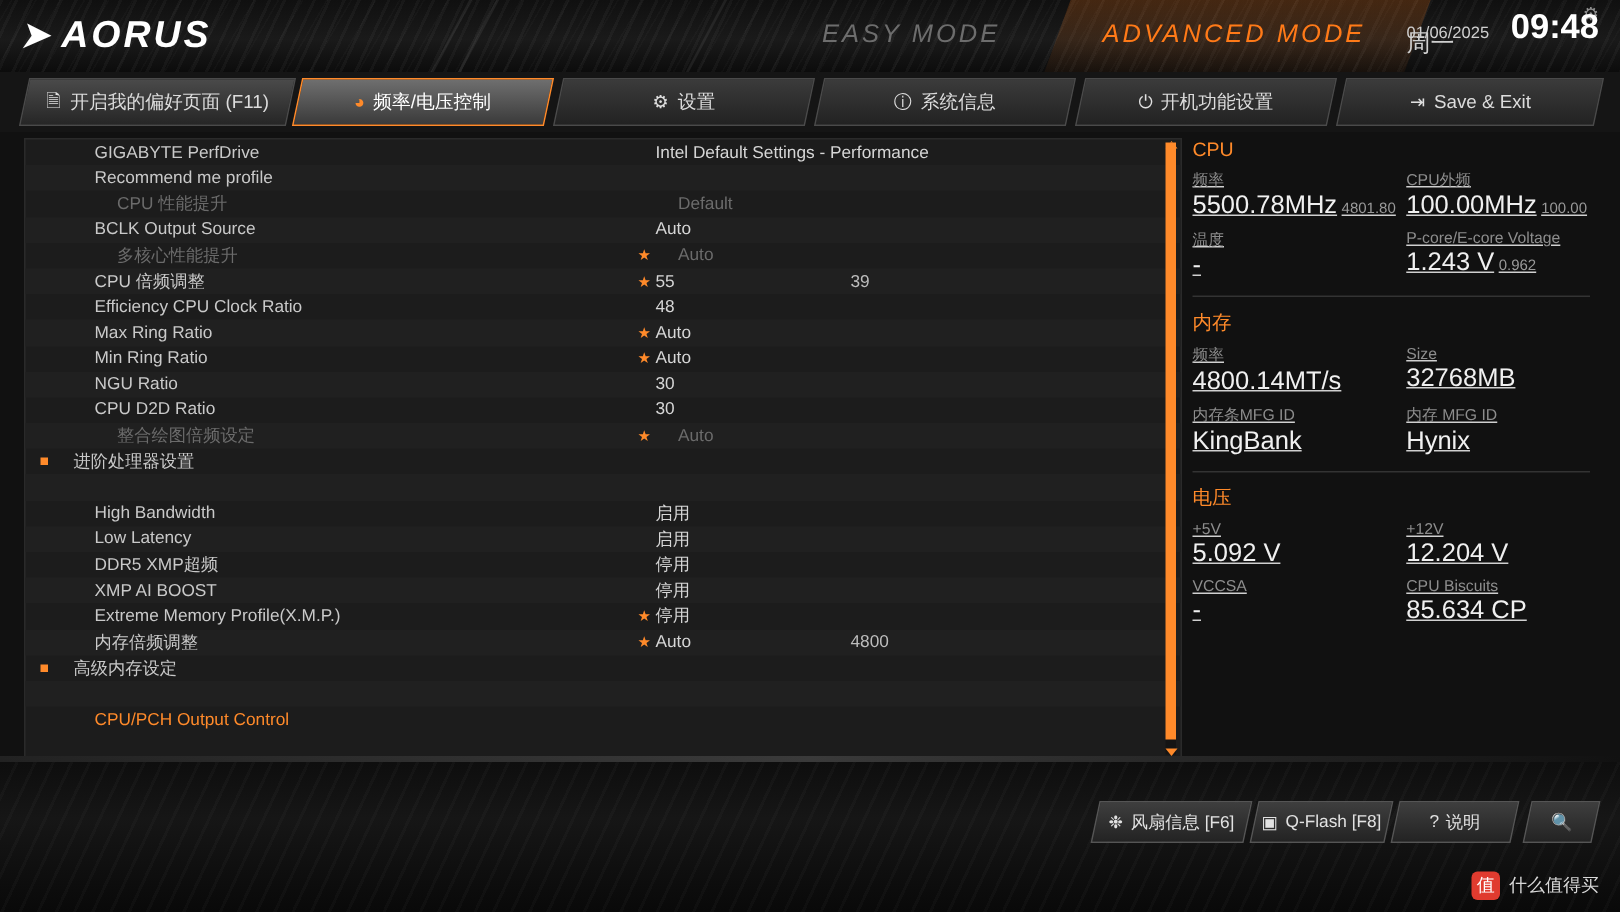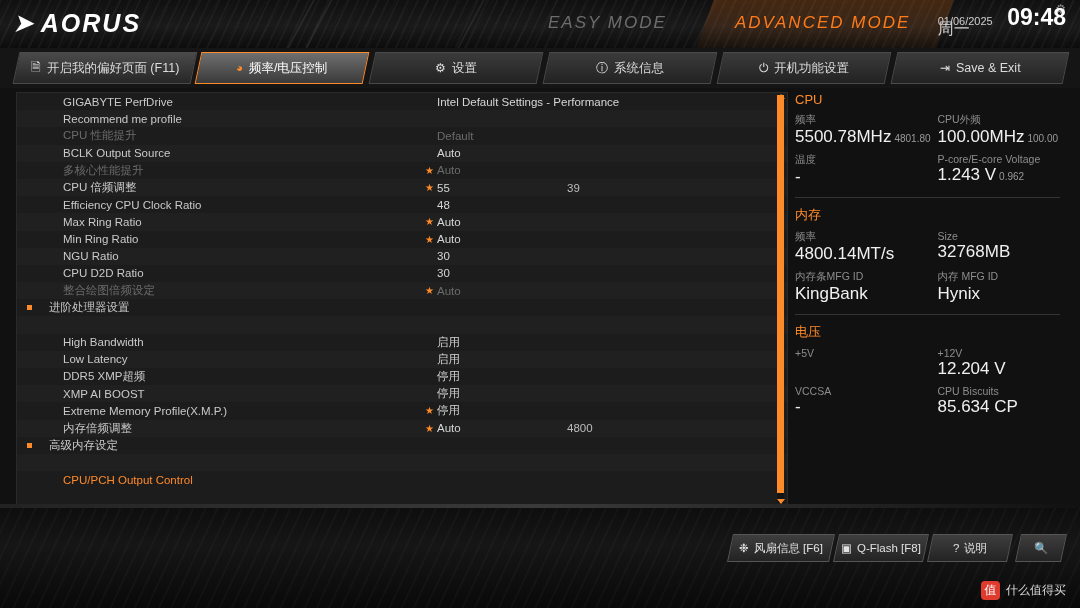--- a/index.html
+++ b/index.html
@@ -83,21 +83,21 @@
   .main{
     position:absolute;left:16px;top:92px;width:770px;height:412px;
     background:#1c1c1c;
     border:1px solid #2a2a2a;
   }
   .row{
     position:relative;height:17.2px;display:flex;align-items:center;
     font-size:11.5px;color:#c9c9c9;
   }
   .row.alt{background:#202020;}
-  .row.dim .lbl,.row.dim .val{color:#6b6b6b;}
+  .row.dim .lbl,.row.dim .val{color:#6b6b6b;margin-left:15px;}
   .row.head .lbl{color:#ff8a2a;}
   .row .bullet{
     position:absolute;left:10px;top:6px;width:5px;height:5px;background:#ff8a2a;
   }
   .lbl{position:absolute;left:46px;white-space:nowrap;}
   .lbl.indent{left:32px;text-align:right;}
   .val{position:absolute;left:420px;white-space:nowrap;color:#d6d6d6;}
   .val2{position:absolute;left:550px;white-space:nowrap;color:#bdbdbd;}
   .star{position:absolute;left:408px;color:#ff8a2a;font-size:10px;}
   .scrollbar{
@@ -112,21 +112,21 @@
   }
   
   .side{
     position:absolute;left:795px;top:92px;width:285px;height:412px;
     color:#d0d0d0;font-size:11px;
   }
   .sect-title{color:#ff8a2a;font-size:13px;margin-bottom:6px;}
   .k{color:#8d8d8d;font-size:10.5px;}
   .v{color:#f0f0f0;font-size:17px;}
   .v small{font-size:10px;color:#9a9a9a;margin-left:3px;}
-  .col2{display:flex;}
+  .col2{display:flex;text-decoration:underline;}
   .col2 > div{width:50%;}
   .divider{height:1px;background:#333;margin:10px 0 8px 0;width:265px;}
   
   .botbar{
     position:absolute;left:0;bottom:0;width:1080px;height:104px;
     background:linear-gradient(180deg,#0d0d0d 0%,#161616 40%,#090909 100%);
     overflow:hidden;
   }
   .botbar:before{
     content:"";position:absolute;left:0;top:0;width:1080px;height:104px;
@@ -383,20 +383,21 @@
       <div class="v">Hynix</div>
     </div>
   </div>
 
   <div class="divider"></div>
 
   <div class="sect-title">电压</div>
   <div class="col2">
     <div>
       <div class="k">+5V</div>
+      <div class="v">5.092 V</div>
     </div>
     <div>
       <div class="k">+12V</div>
       <div class="v">12.204 V</div>
     </div>
   </div>
   <div class="col2" style="margin-top:6px">
     <div>
       <div class="k">VCCSA</div>
       <div class="v">-</div>

